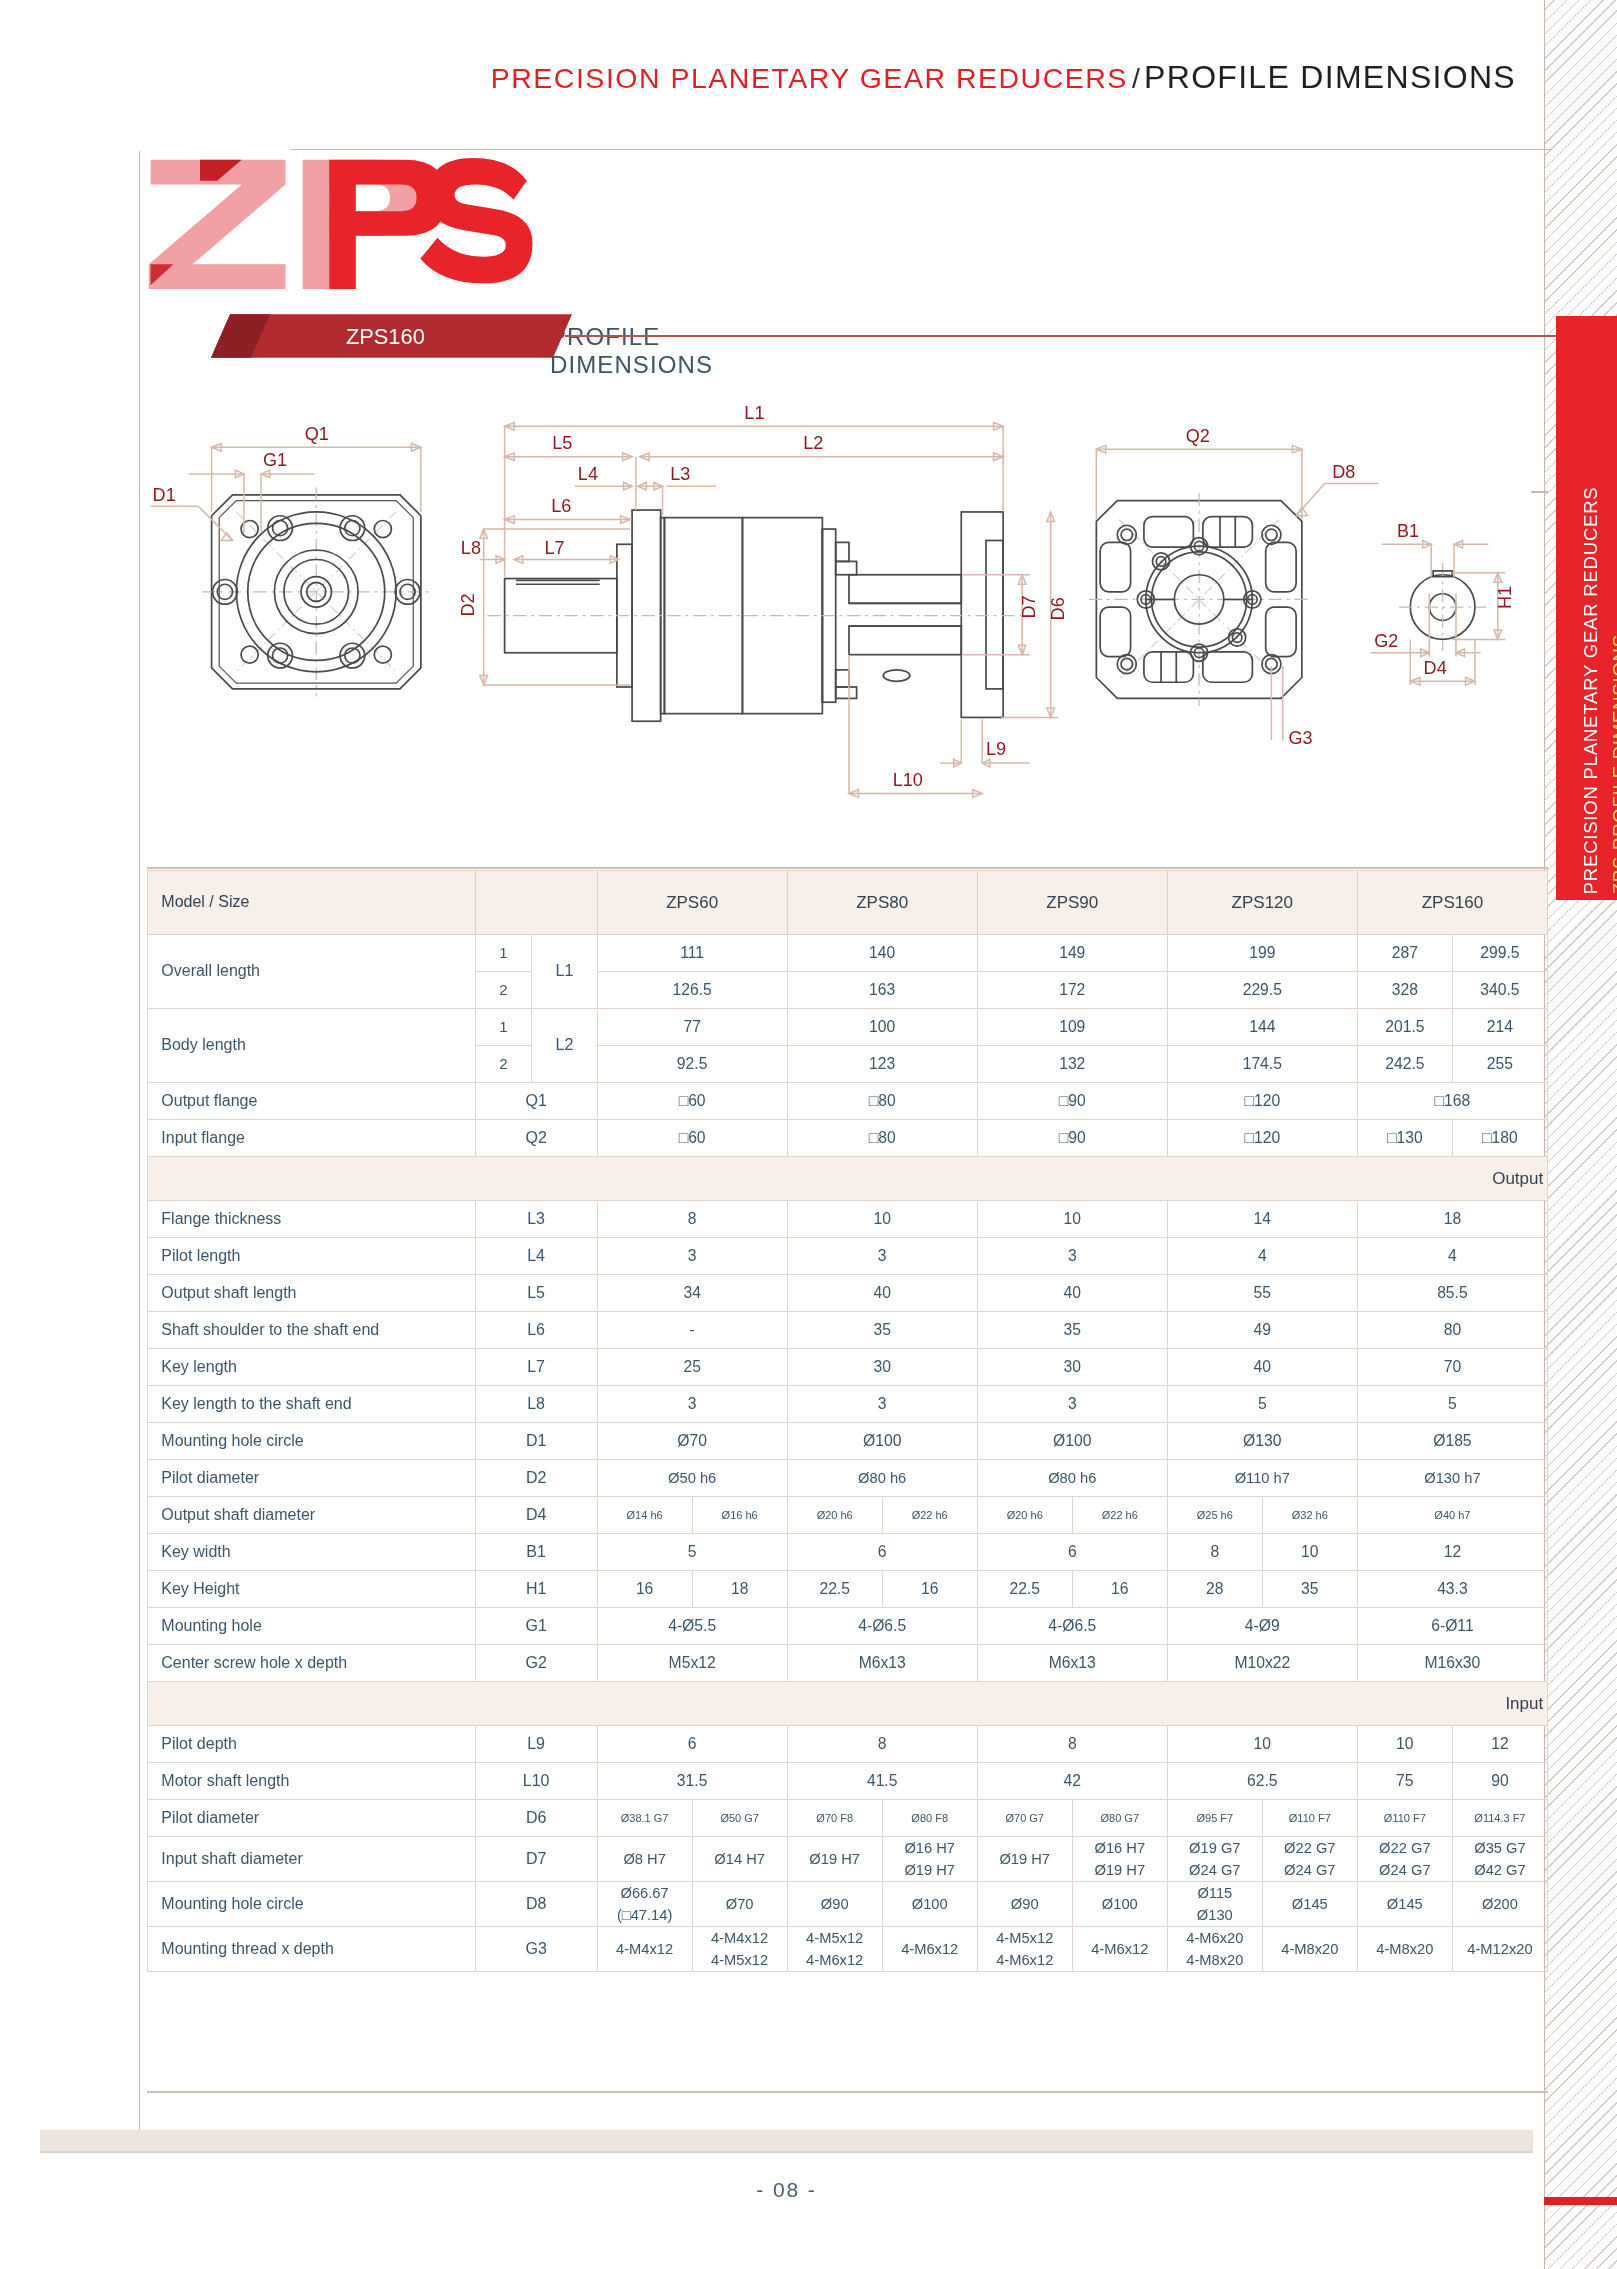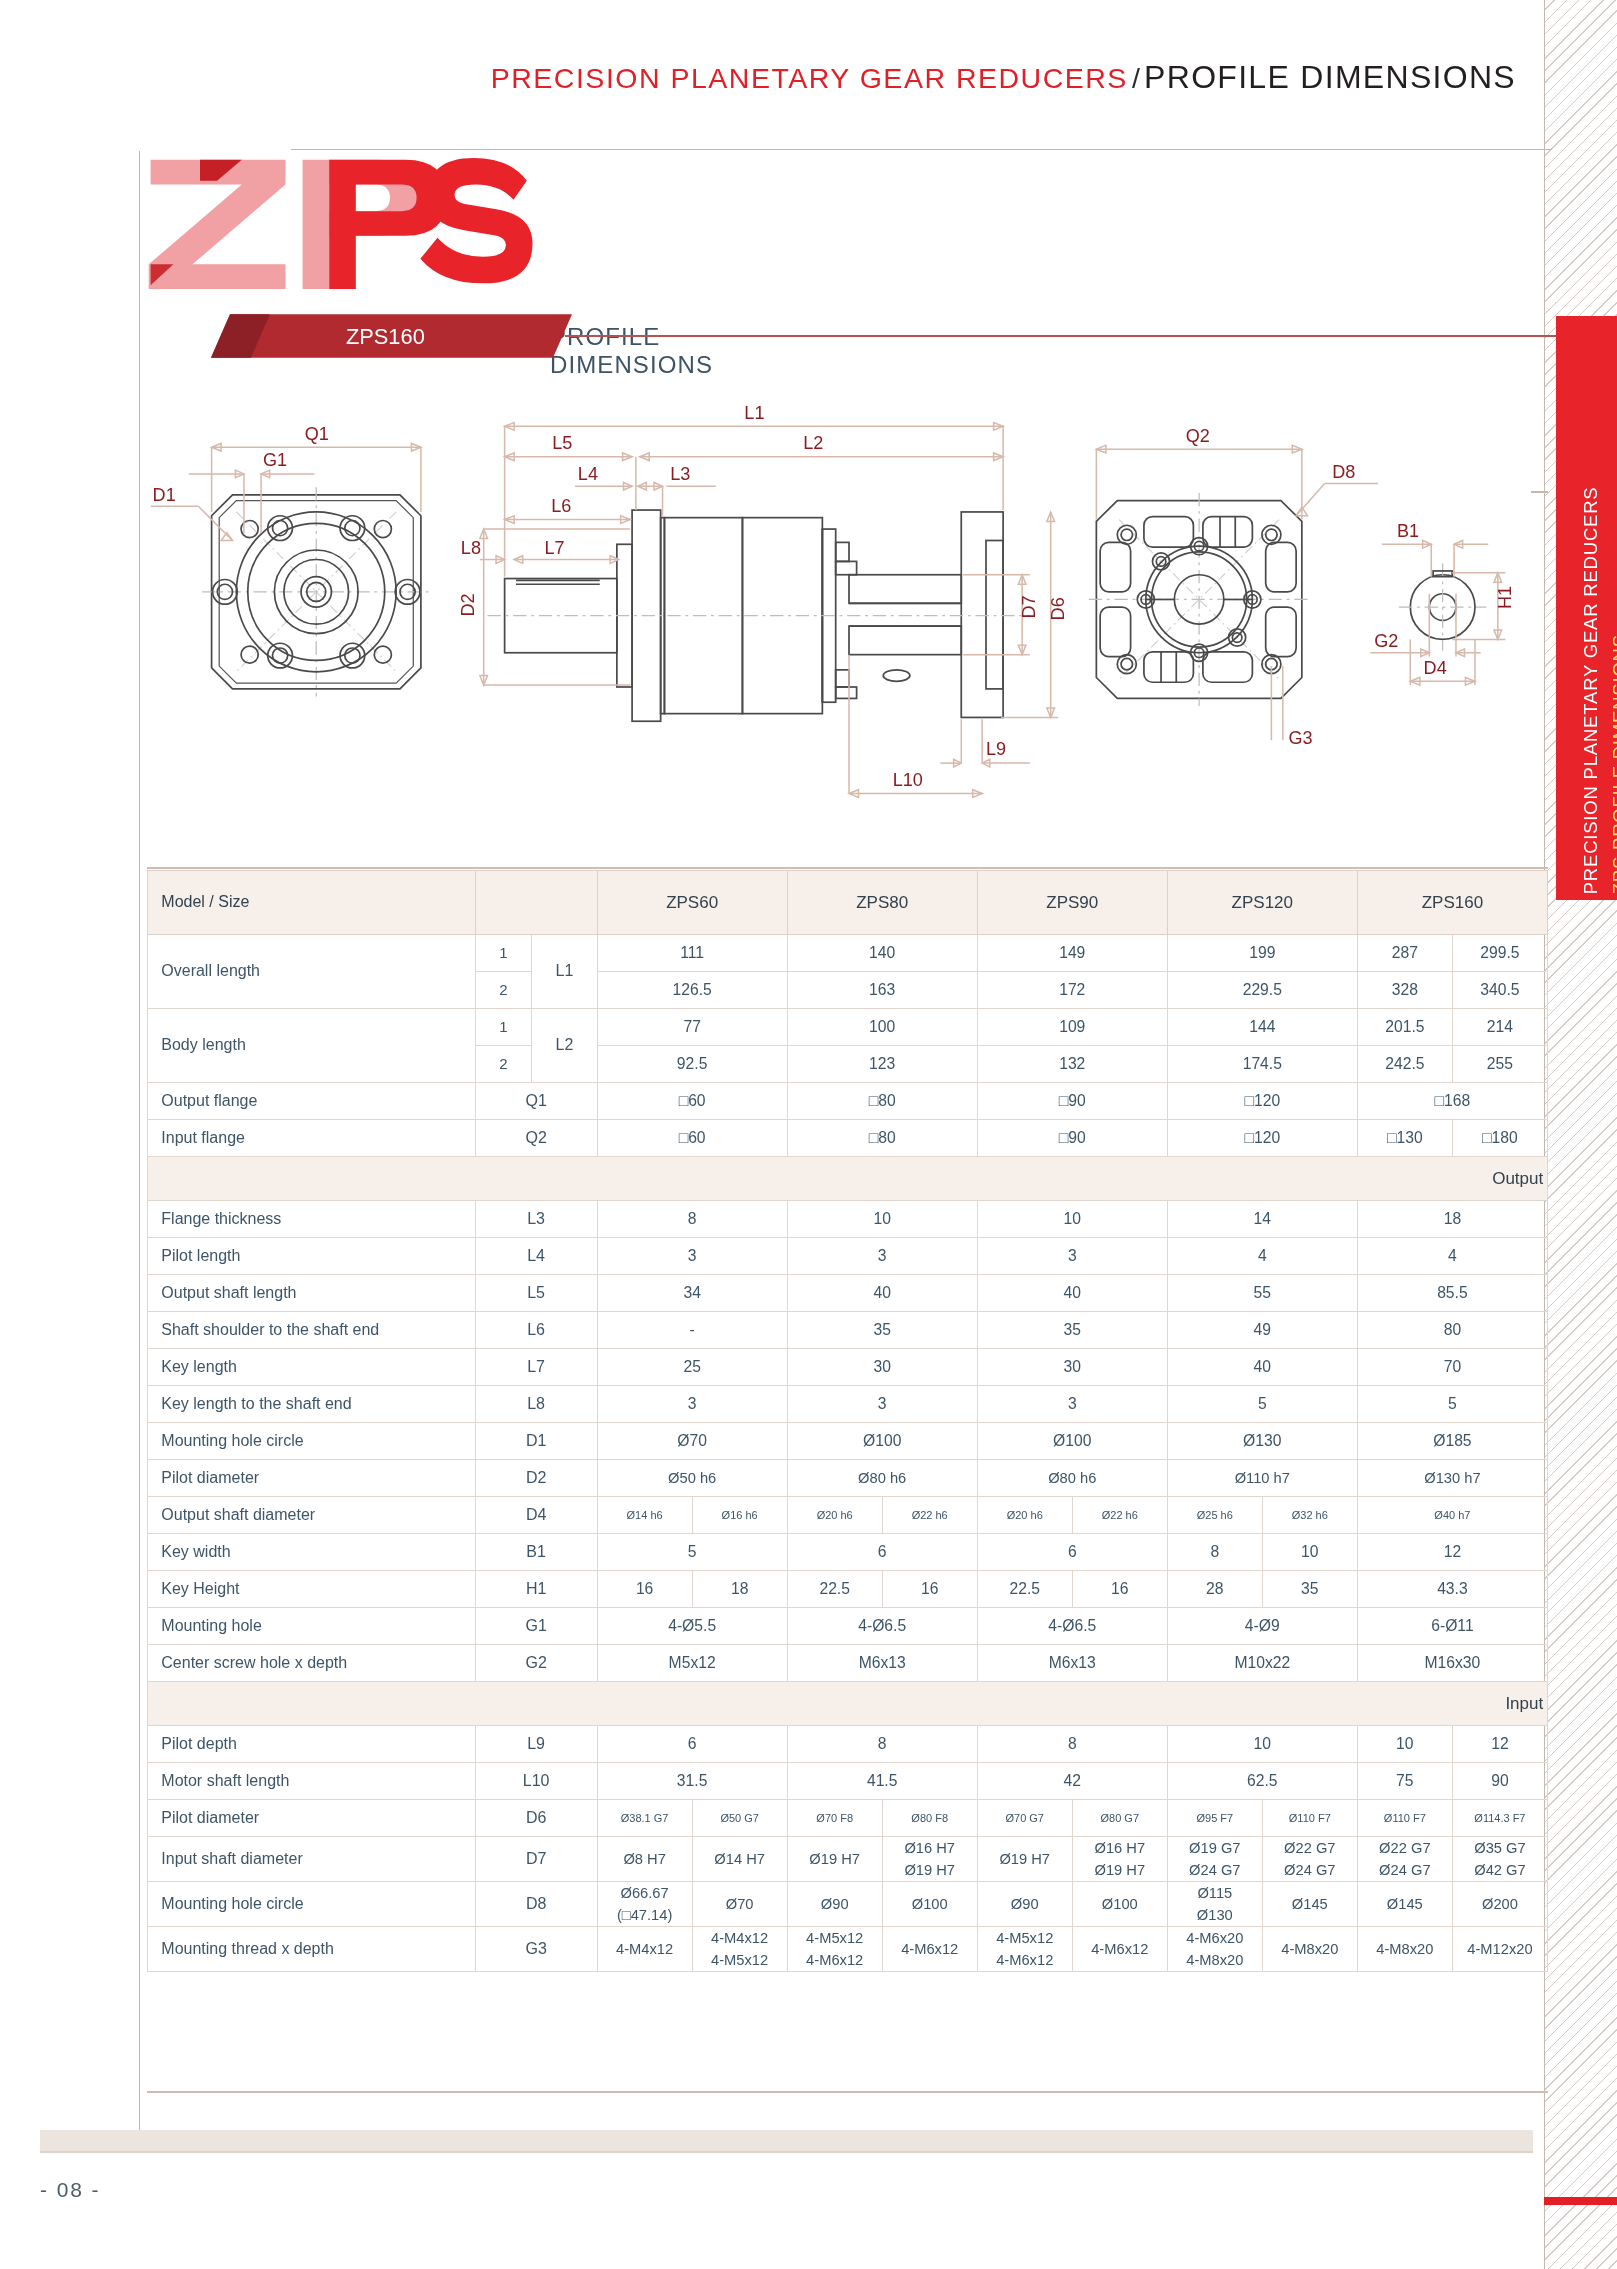--- a/index.html
+++ b/index.html
@@ -109,21 +109,21 @@
     white-space: nowrap; text-align: left; padding-left: 5.7px;
   }
   .side-tab .st-white { color: #ffffff; font-size: 18.5px; letter-spacing: 0.8px; line-height: 1.55; }
   .side-tab .st-yellow { color: #ffe24d; font-size: 18.5px; letter-spacing: 0.8px; line-height: 1.55; }
 
   
   .footer-rule { position: absolute; left: 0; top: 2151px; width: 1493px; height: 1.9px; background: #ddd3cc; }
   .footer-band { position: absolute; left: 0; top: 2130px; width: 1493px; height: 21px; background: #ece5df; }
   .footer-num {
     position: absolute; left: 0; top: 2178px; width: 1493px;
-    text-align: left; color: #4a5d6e; font-size: 21px; letter-spacing: 1.9px;
+    text-align: center; color: #4a5d6e; font-size: 21px; letter-spacing: 1.9px;
   }
 
   .dim-label { fill: #8b1d22; font-family: "Liberation Sans", sans-serif; font-size: 19px; }
   .dimline { stroke: #d6b9ab; stroke-width: 1.6; fill: none; }
   .partline { stroke: #4a4a4a; stroke-width: 1.8; fill: none; }
   .partline-thin { stroke: #555; stroke-width: 1.3; fill: none; }
   .centerline { stroke: #bdbdbd; stroke-width: 1.3; stroke-dasharray: 14 5 3 5; fill: none; }
   .hidden-c { stroke: #cfcfcf; stroke-width: 1.2; stroke-dasharray: 10 4 2 4; fill: none; }
 </style>
 </head>

